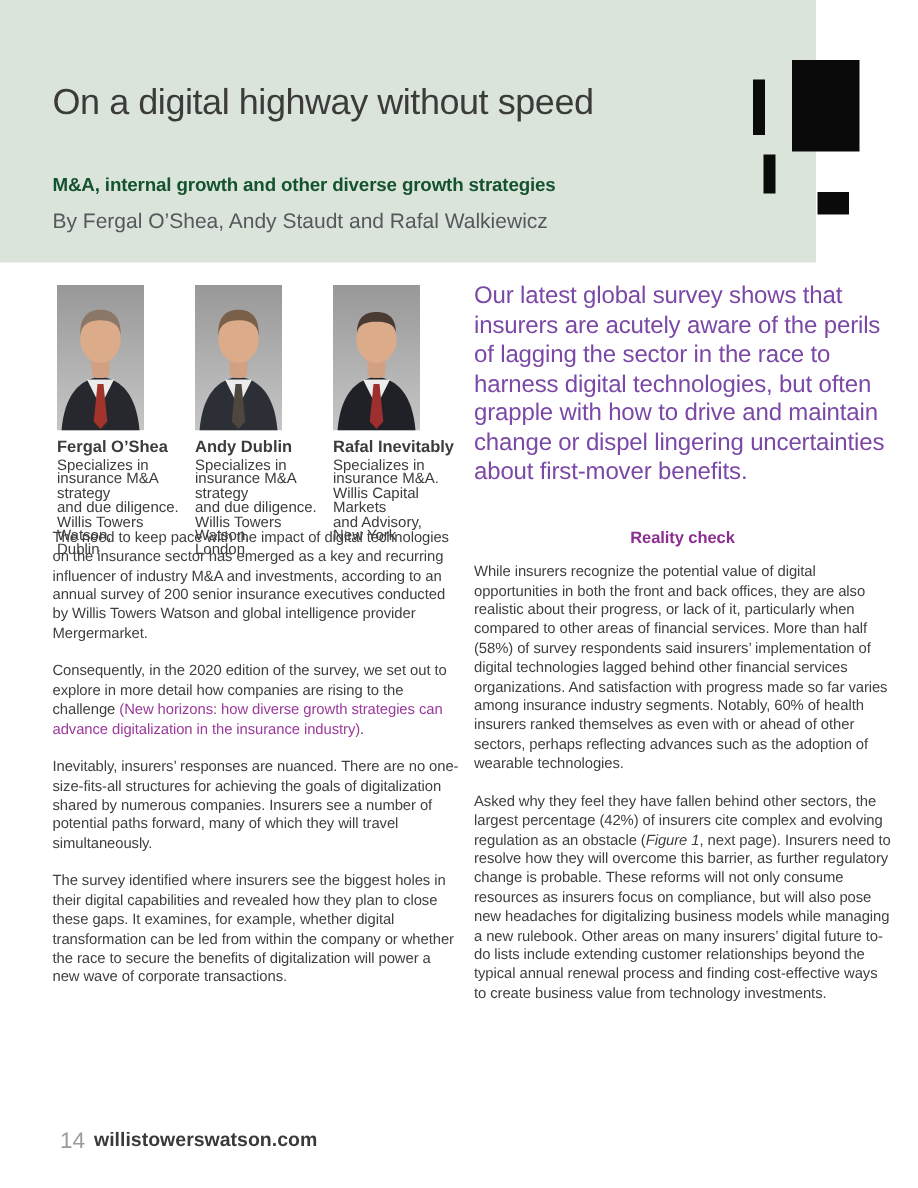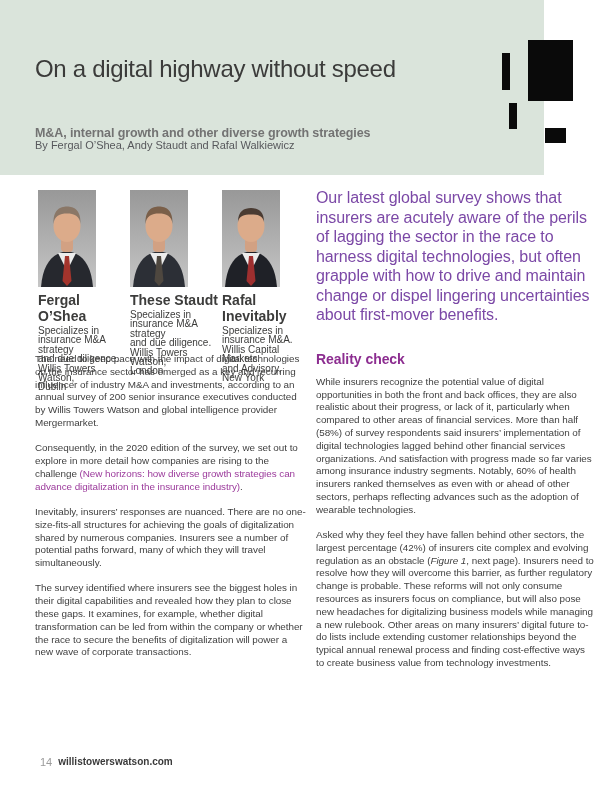--- a/index.html
+++ b/index.html
@@ -11,56 +11,56 @@
   }
   
   .header { position:absolute; left:0; top:0; width:544px; height:175px; background:#dae4db; }
   .title {
     position:absolute; left:35px; top:54px; margin:0;
     font-size:24px; line-height:29px; font-weight:400;
     letter-spacing:-0.3px; color:#3b3b3a;
   }
   .title span { display:block; }
   .subtitle {
-    position:absolute; left:35px; top:126px;
-    font-size:12.5px; font-weight:700; color:#737373; letter-spacing:-0.1px;
+    position:absolute; left:35px; top:116px;
+    font-size:12.5px; font-weight:700; color:#14532d; letter-spacing:-0.1px;
   }
-  .byline { position:absolute; left:35px; top:139px; font-size:11px; color:#57585c;text-align:right; }
+  .byline { position:absolute; left:35px; top:139px; font-size:14px; color:#57585c;text-align:right; }
   .logo { position:absolute; left:0; top:0; width:612px; height:175px; pointer-events:none; }
   .logo div { position:absolute; background:#0a0a0a; }
   .logo-bar1  { left:502px; top:53px;  width:8px;  height:37px; }
   .logo-big   { left:528px; top:40px;  width:45px; height:61px; }
   .logo-bar2  { left:509px; top:103px; width:8px;  height:26px; }
   .logo-small { left:545px; top:128px; width:21px; height:15px; }
   
   .authors { position:absolute; left:38px; top:190px; display:flex; }
   .author { width:92px; }
   .photo { display:block; width:58px; height:97px; }
-  .author-name { margin-top:5px; font-size:14px; font-weight:700; color:#3c3c3b; }
+  .author-name { margin-top:5px; font-size:11px; font-weight:700; color:#3c3c3b; }
   .author-bio {
     margin-top:2px; width:86px;
     font-size:10px; line-height:9.4px; color:#3c3c3b; white-space:pre-line;
   }
   
   .pullquote {
     position:absolute; left:316px; top:188px; width:284px;
     font-size:16px; line-height:19.5px; color:#7b48a6; letter-spacing:-0.1px;
   }
   
   .col { position:absolute; top:353px; font-size:9.9px; line-height:12.8px; color:#3f3f3f; letter-spacing:-0.05px; }
   .col p { margin:0 0 12.5px 0; }
   .col-left  { left:35px;  width:272px; }
   .col-right { left:316px; width:278px; }
-  .rc-heading { margin:0 0 10px 0; font-size:14px; font-weight:700; color:#8c2d90; }
+  .rc-heading { margin:0 0 10px 0; font-size:11px; font-weight:700; color:#8c2d90;text-align:center; }
   .link { color:#9b3a9b; }
   em { font-style:italic; }
   
   .footer { position:absolute; left:40px; top:752px; }
-  .pagenum { font-size:11px; color:#9b9b9b; }
-  .site { font-size:10px; font-weight:700; color:#3a3a3a; margin-left:6px; position:relative; top:-1px; }
+  .pagenum { font-size:15px; color:#9b9b9b; }
+  .site { font-size:13px; font-weight:700; color:#3a3a3a; margin-left:6px; position:relative; top:-1px; }
 </style>
 </head>
 <body>
 
 <div class="page">
 
   <div class="header">
     <div class="logo">
       <div class="logo-bar1"></div>
       <div class="logo-big"></div>
@@ -103,21 +103,21 @@
     <div class="author">
       <svg class="photo" viewBox="0 0 58 97" xmlns="http://www.w3.org/2000/svg">
         <rect width="58" height="97" fill="url(#photoBg)"></rect>
         <path d="M3,97 C5,73 15,63 29,61 C43,63 53,73 55,97 Z" fill="#2c2f36"></path>
         <path d="M20,63 L29,81 L38,63 Z" fill="#ececec"></path>
         <path d="M27,66 L31,66 L33.5,91 L29,96 L24.5,91 Z" fill="#4e473f"></path>
         <rect x="23" y="47" width="12" height="15" rx="4" fill="#d2a183"></rect>
         <ellipse cx="29" cy="36" rx="13.5" ry="16" fill="#dcab8a"></ellipse>
         <path d="M15.5,34 C15,20 22,16.5 29,16.5 C36,16.5 43,20 42.5,34 C42,26 36,23.5 29,23.5 C22,23.5 16,26 15.5,34 Z" fill="#7a5f49"></path>
       </svg>
-      <div class="author-name">These Staudt</div>
+      <div class="author-name">Andy Dublin</div>
       <div class="author-bio">Specializes in
 insurance M&amp;A strategy
 and due diligence.
 Willis Towers Watson,
 London</div>
     </div>
 
     <div class="author">
       <svg class="photo" viewBox="0 0 58 97" xmlns="http://www.w3.org/2000/svg">
         <rect width="58" height="97" fill="url(#photoBg)"></rect>

